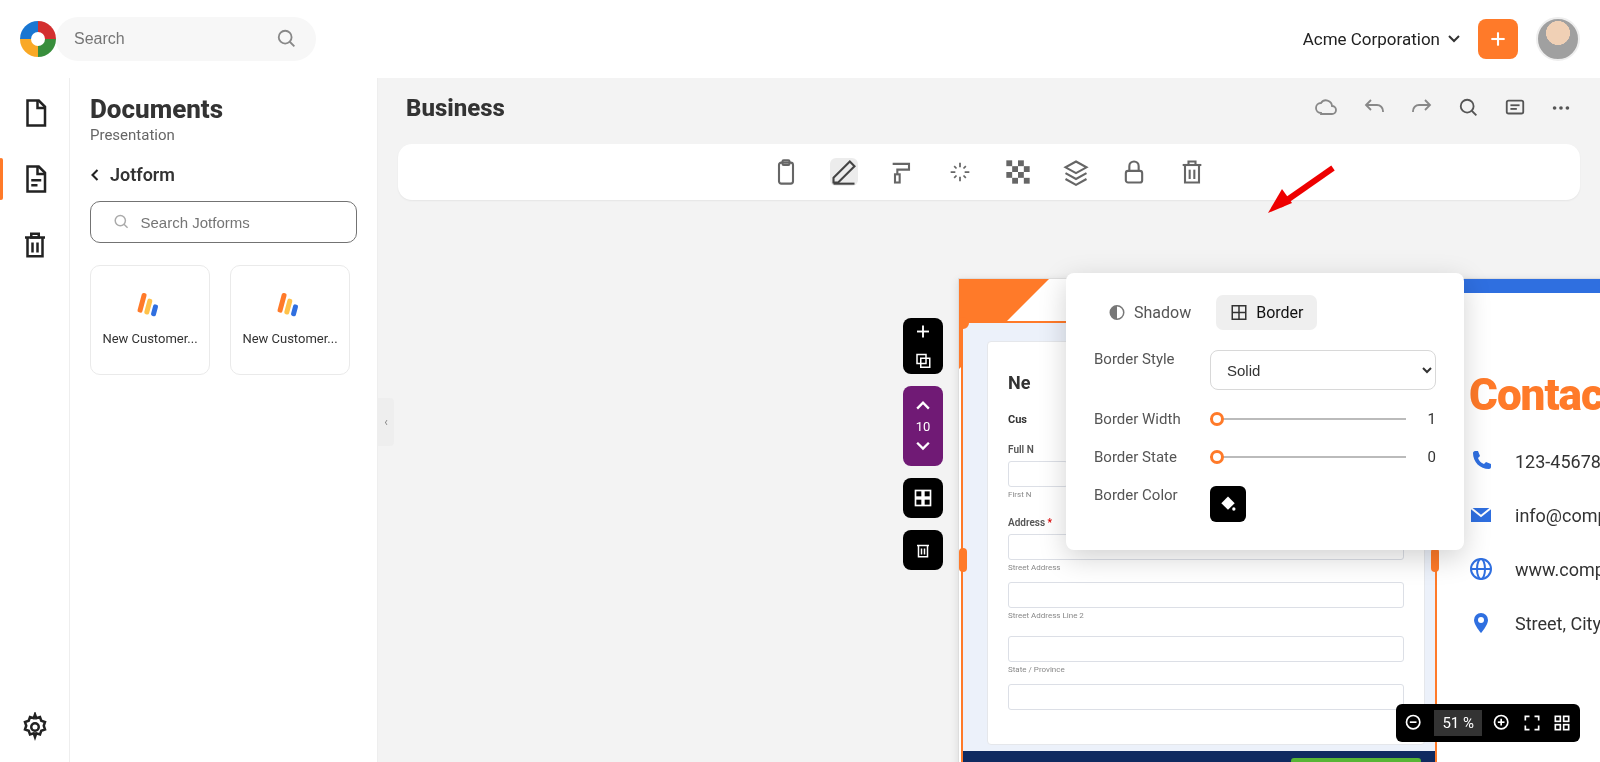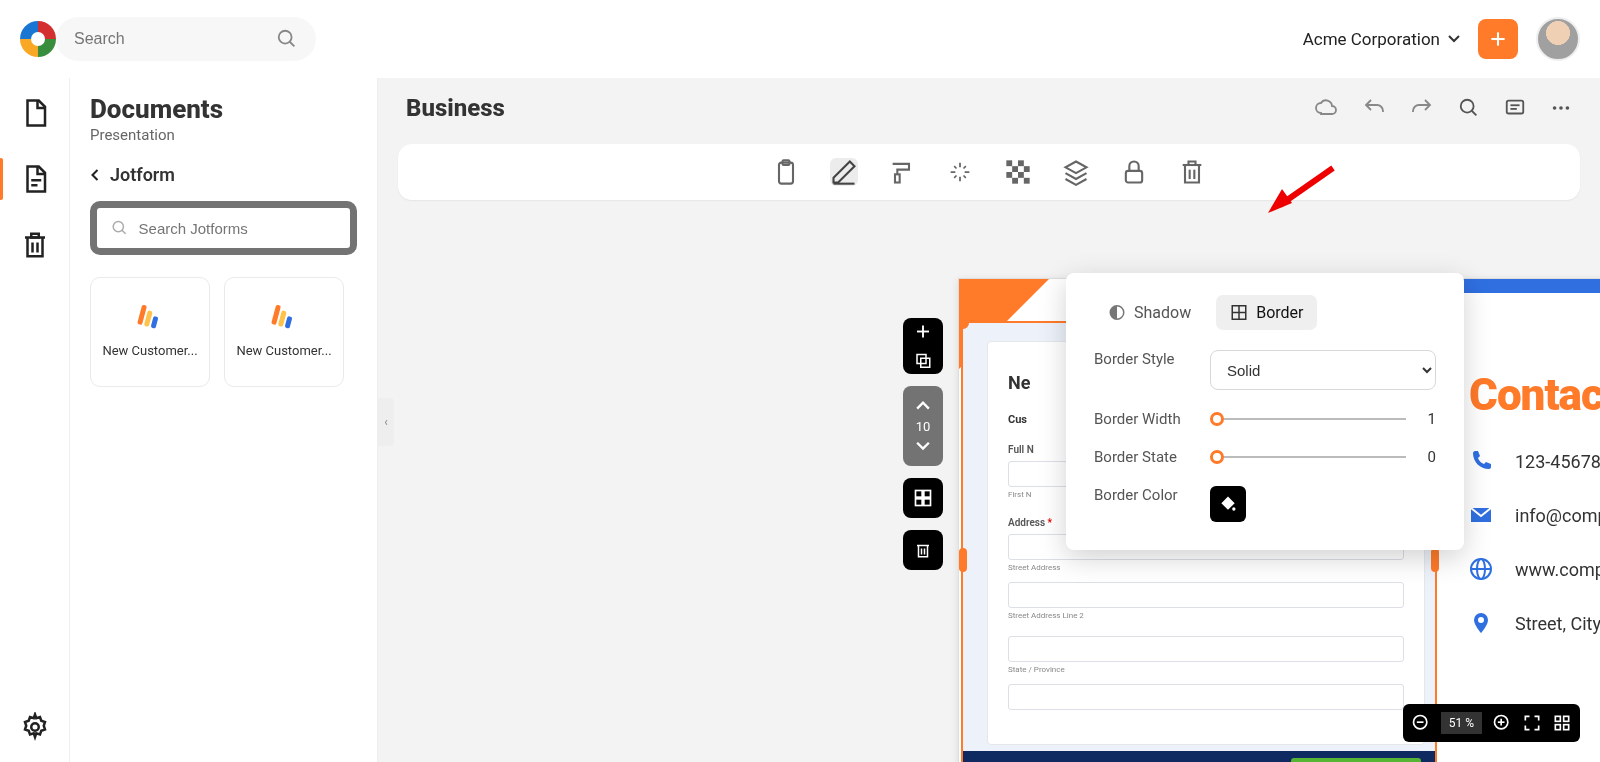--- a/index.html
+++ b/index.html
@@ -16,23 +16,23 @@
 .avatar { width: 44px; height: 44px; border-radius: 50%; background: radial-gradient(circle at 50% 35%, #f0d0b5 35%, #f0d0b5 36%, #a0a0a0 37%); border: 2px solid #eee; }
 .main { display: flex; height: calc(762px - 78px); }
 .iconrail { width: 70px; background: #fff; border-right: 1px solid #eee; display: flex; flex-direction: column; align-items: center; padding-top: 20px; gap: 36px; }
 .rail-icon { width: 30px; height: 30px; color: #222; position: relative; }
 .rail-active::before { content: ""; position: absolute; left: -21px; top: -6px; width: 4px; height: 42px; background: #ff7a29; border-radius: 2px; }
 .rail-bottom { margin-top: auto; margin-bottom: 20px; }
 .sidepanel { width: 308px; background: #fff; border-right: 1px solid #eee; padding: 16px 20px; }
 .sidepanel h1 { font-size: 26px; font-weight: 800; }
 .sidepanel .subtitle { font-size: 15px; color: #666; margin-top: 2px; }
 .crumb { display: flex; align-items: center; gap: 10px; margin-top: 20px; font-size: 18px; font-weight: 600; }
-.jot-search { margin-top: 16px; display: flex; align-items: center; gap: 10px; border: 7px solid #737373; border-radius: 10px; padding: 10px 14px; color: #888; font-size: 16px; }
+.jot-search { margin-top: 16px; display: flex; align-items: center; gap: 10px; border: 1px solid #737373; border-radius: 10px; padding: 10px 22px; color: #888; font-size: 16px; }
 .jot-search input { border:none; outline:none; width:100%; font-size:15px; color:#555;}
-.cards { display: flex; gap: 14px; margin-top: 22px; }
+.cards { display: flex; gap: 20px; margin-top: 22px; }
 .card { width: 120px; height: 110px; border: 1px solid #eaeaea; border-radius: 10px; display: flex; flex-direction: column; align-items: center; justify-content: center; gap: 14px; font-size: 13px; }
 .card .jf-icon { width: 22px; height: 22px; transform: rotate(15deg); display:flex; gap:2px;}
 .jf-icon span{width:5px; border-radius:2px;}
 .jf-icon .a{background:#ff7a29;height:20px;}
 .jf-icon .b{background:#ffc24a;height:16px; margin-top:4px;}
 .jf-icon .c{background:#2f6fe0;height:12px; margin-top:8px;}
 .canvas-area { flex: 1; background: #f3f3f3; position: relative; overflow: hidden; }
 .canvas-header { display: flex; align-items: center; padding: 16px 28px; }
 .canvas-title { font-size: 24px; font-weight: 800; }
 .canvas-head-icons { margin-left: auto; display: flex; gap: 24px; color: #666; align-items:center;}
@@ -58,35 +58,35 @@
 .embedded .fld { height:26px; border:1px solid #dcdfe6; border-radius:3px; margin-top:6px; background:#fff;}
 .embedded .sublbl{ font-size:8px; color:#888; margin-top:3px;}
 .embedded .row2{ display:flex; gap:14px;}
 .embedded .row2 > div{flex:1;}
 .jf-bar { position:absolute; left:0; right:0; bottom:0; height:34px; background:#0f2a60; display:flex; align-items:center; padding:0 14px; color:#fff; font-size:11px; gap:8px;}
 .jf-bar .jfbtn { margin-left:auto; background:#57b535; padding:5px 10px; border-radius:3px; font-size:10px;}
 .sel-handle { width:12px; height:12px; background:#ff7a29; border-radius:50%; position:absolute;}
 .handle-bar { position:absolute; background:#ff7a29;}
 .float-col { position:absolute; left:525px; top:240px; display:flex; flex-direction:column; gap:12px; z-index:10;}
 .float-btn { width:40px; height:40px; background:#000; border-radius:8px; color:#fff; display:flex; align-items:center; justify-content:center;}
-.float-stack { width:40px; height:80px; background:#737373; border-radius:8px; display:flex; flex-direction:column; align-items:center; justify-content:space-between; padding:8px 0; color:#fff; font-size:13px;}
+.float-stack { width:40px; height:80px; background:#701a75; border-radius:8px; display:flex; flex-direction:column; align-items:center; justify-content:space-between; padding:8px 0; color:#fff; font-size:13px;}
 .popover { position:absolute; left:688px; top:195px; width:398px; background:#fff; border-radius:8px; box-shadow: 0 8px 28px rgba(0,0,0,.18); padding:22px 28px 28px; z-index:40;}
 .popover .tabs { display:flex; gap:11px; margin-bottom:20px;}
 .popover .tab { display:flex; align-items:center; gap:8px; padding:8px 14px; border-radius:7px; font-size:16px; color:#555;}
 .popover .tab.active { background:#efefef; color:#111;}
 .popover .prow { display:flex; align-items:flex-start; margin-bottom:20px; font-size:15px; color:#555;}
 .popover .prow .pl { width:116px;}
 .popover select { flex:1; height:40px; border:1px solid #d8d8d8; border-radius:8px; padding:0 12px; font-size:15px; color:#333; background:#fff;}
 .slider-row { flex:1; display:flex; align-items:center; gap:14px;}
 .slider-row .track { flex:1; height:2px; background:#bbb; position:relative;}
 .slider-row .knob { position:absolute; left:0; top:-6px; width:14px; height:14px; border:3px solid #ff7a29; background:#fff; border-radius:50%;}
 .slider-row .val { width:16px; text-align:right; color:#333;}
 .color-btn { width:36px; height:36px; background:#000; border-radius:6px; display:flex; align-items:center; justify-content:center; color:#fff;}
 .zoom-bar { position:absolute; right:20px; bottom:20px; background:#000; border-radius:6px; height:38px; display:flex; align-items:center; color:#fff; padding:0 8px; gap:10px;}
-.zoom-bar .zlabel { background:#333; padding:4px 8px; border-radius:0; font-size:12px;}
+.zoom-bar .zlabel { background:#333; padding:4px 8px; border-radius:0; font-size:15px;}
 .collapse-tab { position:absolute; left:0; top:320px; width:16px; height:48px; background:#eee; border-radius:0 4px 4px 0; display:flex; align-items:center; justify-content:center; color:#888; font-size:12px;}
 svg { width:100%; height:100%;}
 </style>
 </head>
 <body>
 
 <div class="topbar">
   <div class="logo">
       <div class="logo-circle"></div>
     </div>

